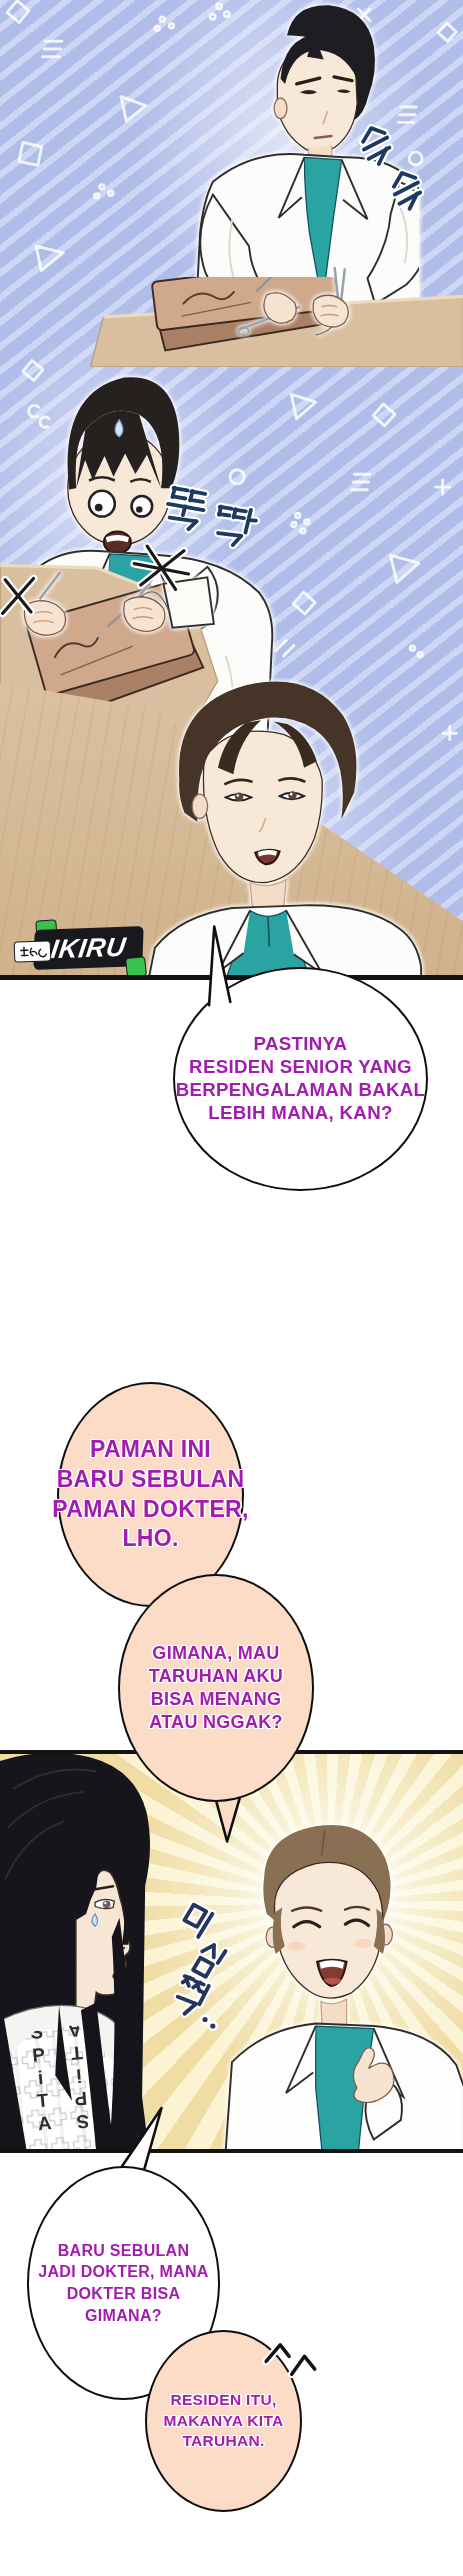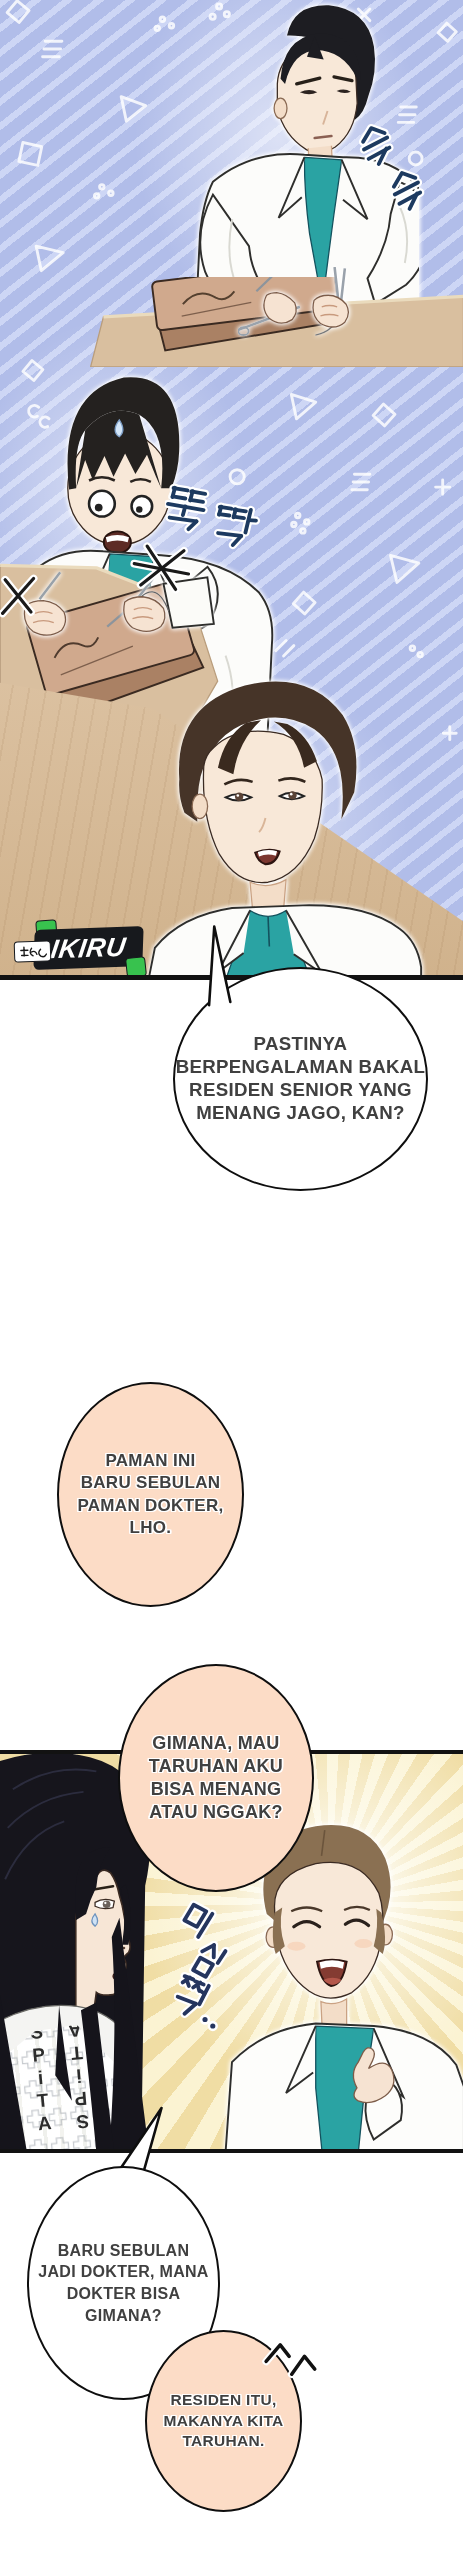--- a/index.html
+++ b/index.html
@@ -26,21 +26,21 @@
   .sfx path,.sfx circle{fill:none;stroke-linecap:round;stroke-linejoin:round;}
   .sfx .halo{stroke:#ffffff;stroke-width:13;}
   .sfx .ink{stroke:#1d3a60;stroke-width:6;}
   .sfx .inkdot{fill:#1d3a60;stroke:none;}
   .sfx .halodot{fill:#fff;stroke:#fff;stroke-width:8;}
   .marks path{fill:none;stroke-linecap:round;}
   
   .bubble{position:absolute;background:#ffffff;border:2.6px solid #0e0e0e;border-radius:50%;
           display:flex;align-items:center;justify-content:center;text-align:center;box-sizing:border-box;}
   .bubble.peach{background:#fcdcc6;}
-  .btxt{font-weight:700;color:#404040;letter-spacing:0.3px;}
+  .btxt{font-weight:700;color:#a21caf;letter-spacing:0.3px;}
   .btxt span{display:block;white-space:nowrap;}
   .peach .btxt span{text-shadow:1.3px 0 #fff,-1.3px 0 #fff,0 1.3px #fff,0 -1.3px #fff,1.3px 1.3px #fff,-1.3px -1.3px #fff,1.3px -1.3px #fff,-1.3px 1.3px #fff;}
   .tail{position:absolute;overflow:visible;}
   
   .panel4{left:0;top:1750px;width:464px;height:403px;
     background:
       radial-gradient(circle at 71% 36%, rgba(255,255,252,.95) 0 39px, rgba(255,255,250,.55) 90px, rgba(255,255,250,0) 193px),
       repeating-conic-gradient(from 8deg at 71% 38%, #fbf3d2 0deg 4.5deg, #f0dda4 4.5deg 9deg);
     overflow:hidden;}
   .gown-wrap{position:absolute;left:0;top:265px;width:132px;height:137px;overflow:hidden;transform:rotate(-5deg);
@@ -313,23 +313,23 @@
         </svg>
       </div>
     </div>
 
     <div class="abs border-line" style="top:975px;height:4.5px"></div>
   </div>
 
   <div class="bubble" style="left:173px;top:967px;width:255px;height:224px">
     <div class="btxt" style="font-size:18.7px;line-height:1.22">
       <span>PASTINYA</span>
+      <span>RESIDEN SENIOR YANG</span>
       <span>BERPENGALAMAN BAKAL</span>
-      <span>RESIDEN SENIOR YANG</span>
-      <span>MENANG JAGO, KAN?</span>
+      <span>LEBIH MANA, KAN?</span>
     </div>
   </div>
   <svg class="tail" width="103" height="97" viewBox="0 0 160 150" style="left:193px;top:918px">
     <polygon points="33,13 25,135 58,130" fill="#fff"></polygon>
     <path d="M33,13 L25,135 M33,13 L58,130" stroke="#0e0e0e" stroke-width="4" fill="none" stroke-linecap="round"></path>
   </svg>
 
   <div class="abs panel4">
 
     <div class="abs figure" style="left:0;top:0;width:167px;height:403px">
@@ -433,33 +433,33 @@
         <circle cx="48" cy="196" r="4" class="inkdot" style="fill:#25355e"></circle>
           <circle cx="60" cy="206" r="4" class="inkdot" style="fill:#25355e"></circle>
       </svg>
     </div>
 
     <div class="abs border-line" style="top:0;height:3.9px"></div>
     <div class="abs border-line" style="top:399px;height:3.9px"></div>
   </div>
 
   <div class="bubble peach" style="left:57px;top:1382px;width:187px;height:225px">
-    <div class="btxt" style="font-size:17px;line-height:1.3">
+    <div class="btxt" style="font-size:23px;line-height:1.3">
       <span>PAMAN INI</span>
       <span>BARU SEBULAN</span>
       <span>PAMAN DOKTER,</span>
       <span>LHO.</span>
     </div>
   </div>
 
   <svg class="tail" width="45" height="58" viewBox="0 0 70 90" style="left:204px;top:1790px">
     <polygon points="16,6 58,4 36,80" fill="#fcdcc6"></polygon>
     <path d="M16,6 L36,80 M58,4 L36,80" stroke="#0e0e0e" stroke-width="4" fill="none" stroke-linecap="round"></path>
   </svg>
-  <div class="bubble peach" style="left:118px;top:1664px;width:196px;height:228px">
+  <div class="bubble peach" style="left:118px;top:1574px;width:196px;height:228px">
     <div class="btxt" style="font-size:18px;line-height:1.28">
       <span>GIMANA, MAU</span>
       <span>TARUHAN AKU</span>
       <span>BISA MENANG</span>
       <span>ATAU NGGAK?</span>
     </div>
   </div>
 
   <svg class="tail" width="84" height="103" viewBox="0 0 130 160" style="left:97px;top:2099px">
     <polygon points="100,14 16,138 64,142" fill="#fff"></polygon>

